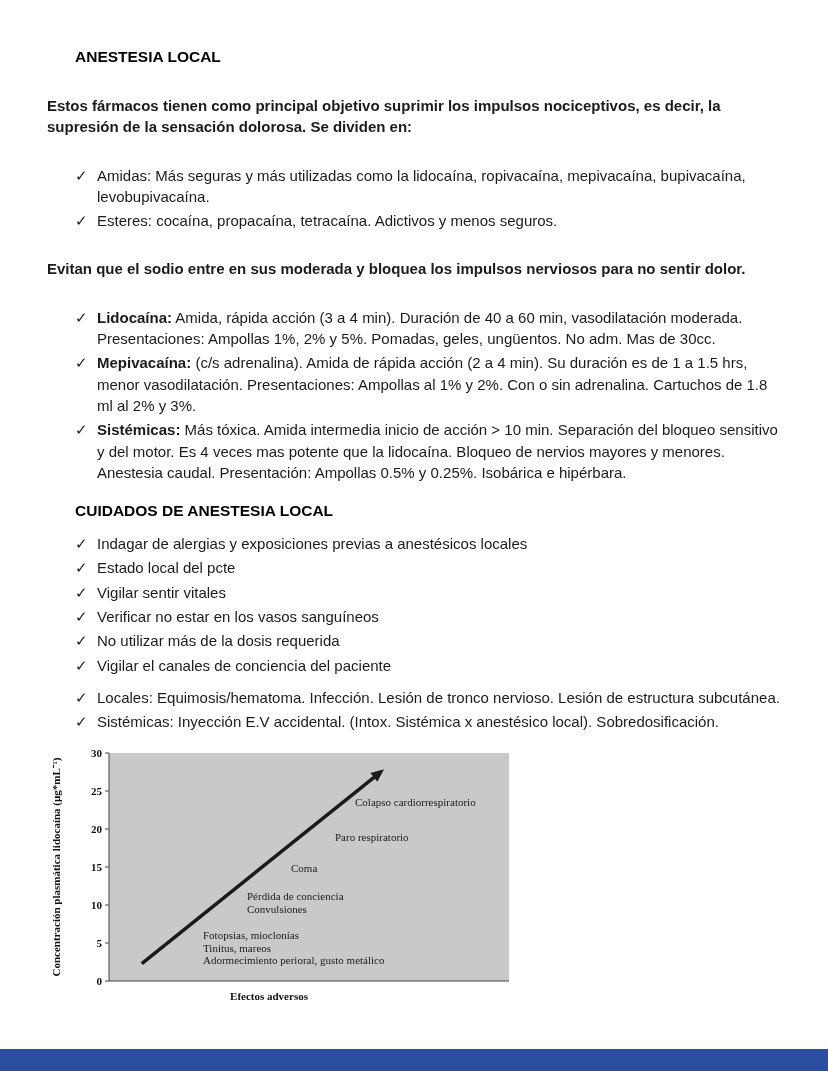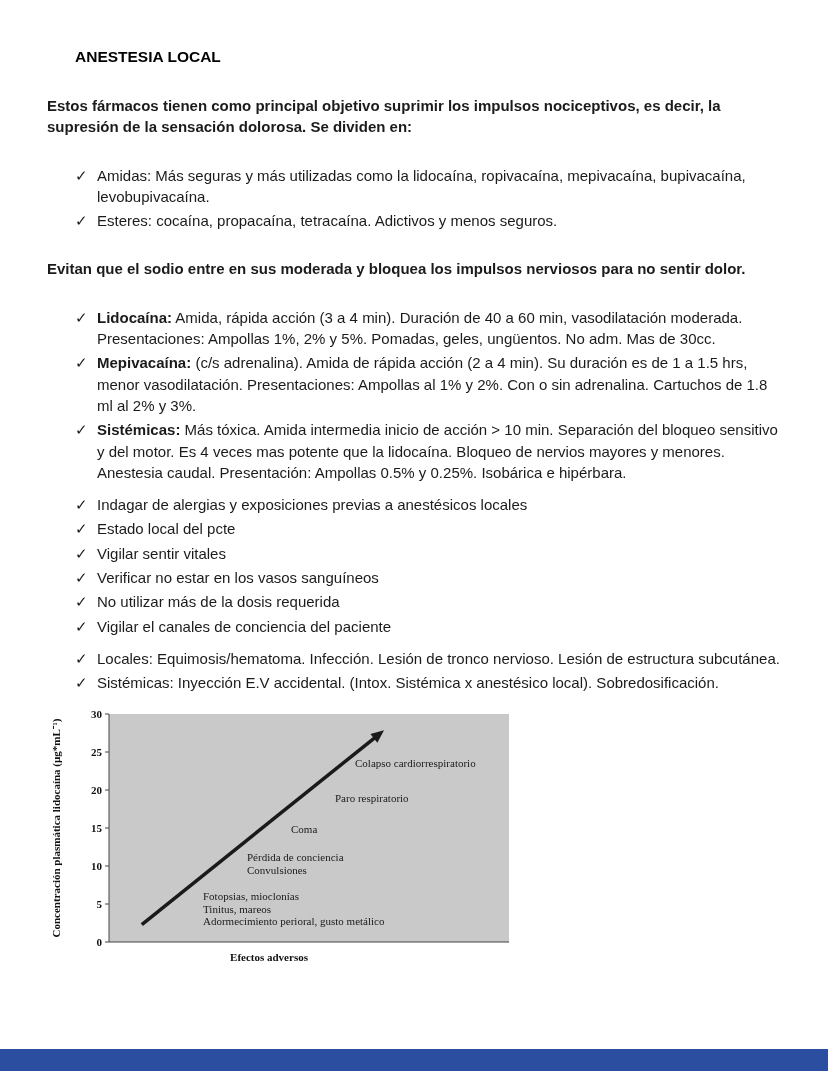--- a/index.html
+++ b/index.html
@@ -63,20 +63,21 @@
       <span class="check">✓</span>
       <span class="item-text"><b>Mepivacaína:</b> <span>(c/s adrenalina). Amida de rápida acción (2 a 4 min). Su duración es de 1 a 1.5 hrs, menor vasodilatación. Presentaciones: Ampollas al 1%  y 2%. Con o sin adrenalina. Cartuchos de 1.8 ml al 2% y 3%.</span></span>
     </li>
     <li>
       <span class="check">✓</span>
       <span class="item-text"><b>Sistémicas:</b> <span>Más tóxica. Amida intermedia inicio de acción &gt; 10 min. Separación del bloqueo sensitivo y del motor. Es 4 veces mas potente que la lidocaína. Bloqueo de nervios mayores y menores. Anestesia caudal. Presentación: Ampollas 0.5% y 0.25%. Isobárica e hipérbara.</span></span>
     </li>
   </ul>
 
 
+  <h2 class="indent-1">CUIDADOS DE ANESTESIA LOCAL</h2>
 
   <ul class="check-list">
     <li>
       <span class="check">✓</span>
       <span class="item-text">Indagar de alergias y exposiciones previas a anestésicos locales</span>
     </li>
     <li>
       <span class="check">✓</span>
       <span class="item-text">Estado local del pcte</span>
     </li>

